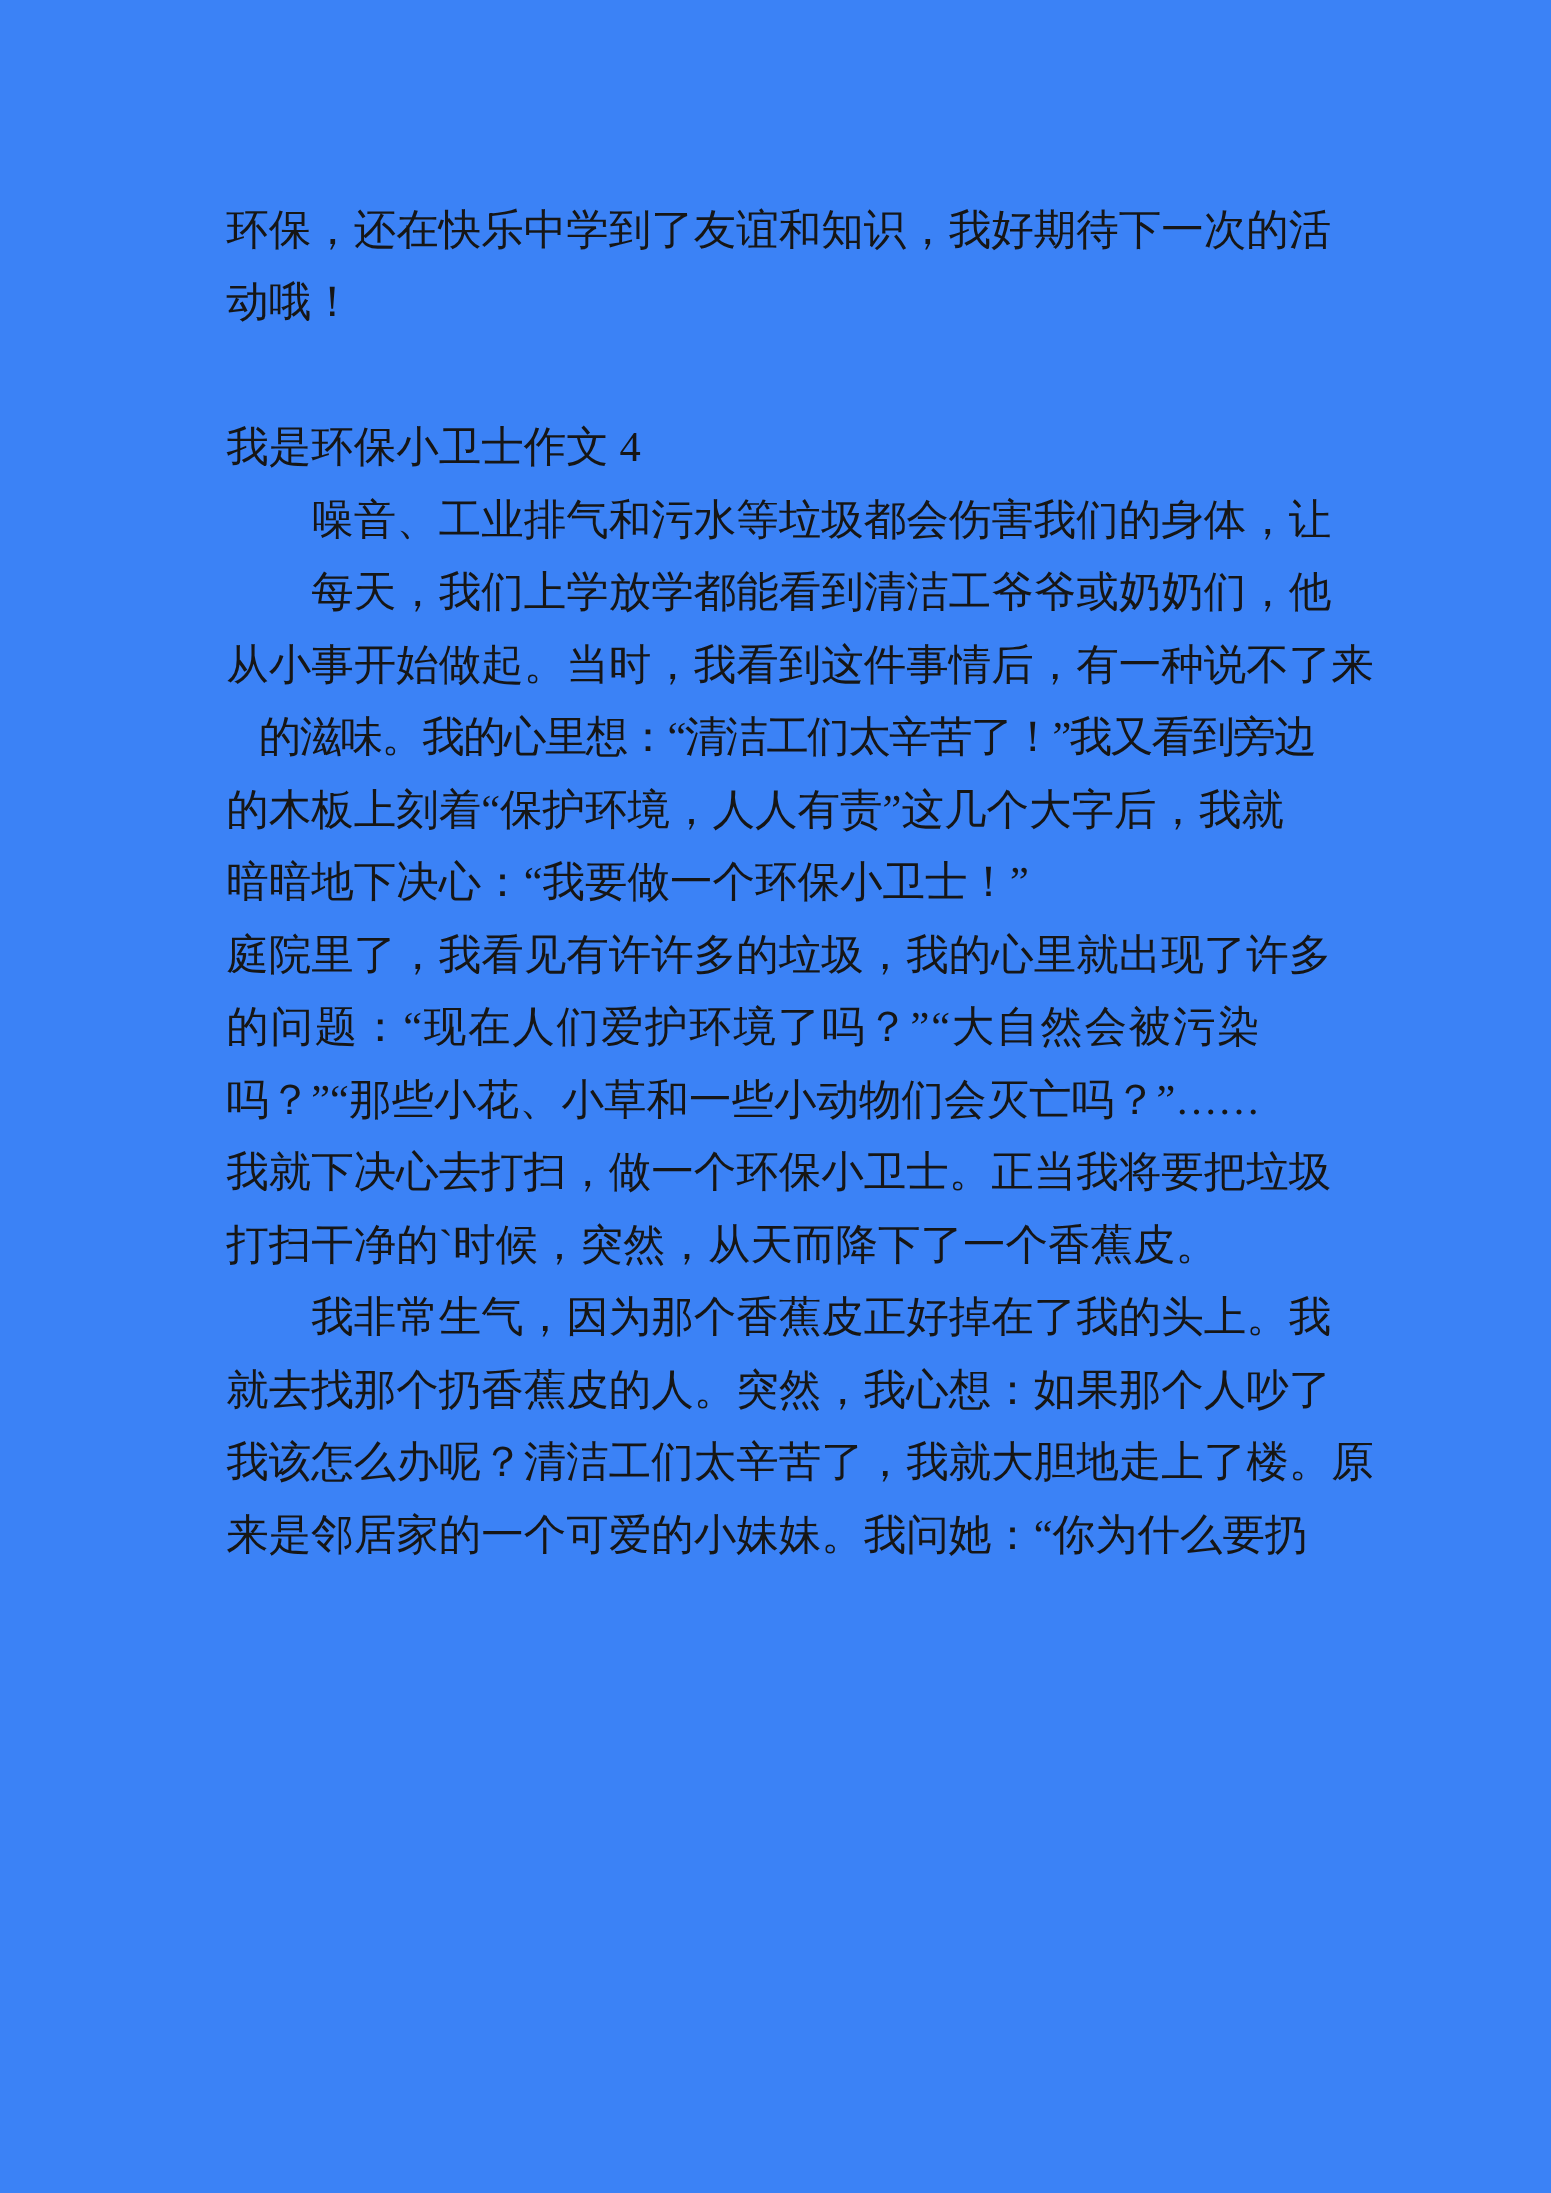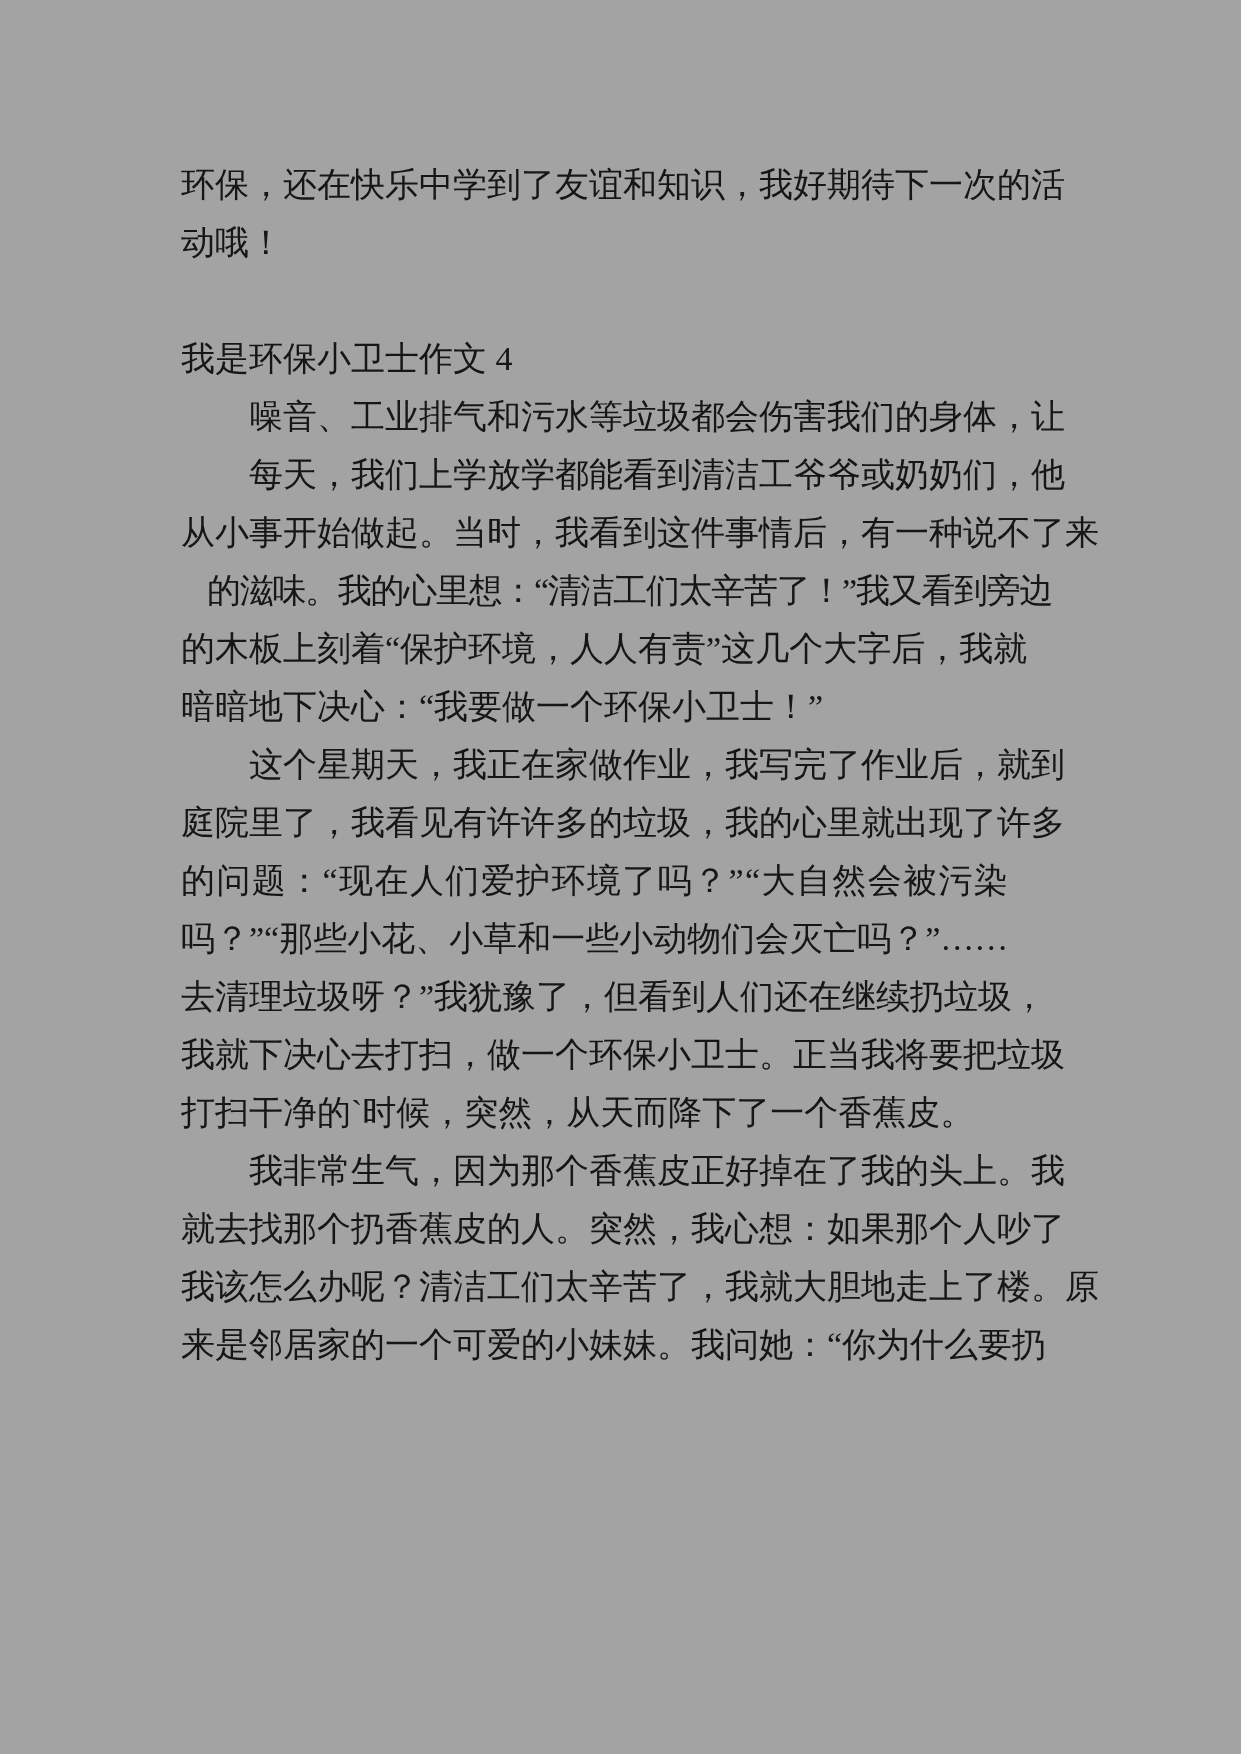--- a/index.html
+++ b/index.html
@@ -7,21 +7,21 @@
     padding: 0;
     width: 1241px;
     height: 1754px;
     background: #ffffff;
     overflow: hidden;
   }
   .page {
     position: relative;
     width: 1241px;
     height: 1754px;
-    background: #a3a3a3;
+    background: #3b82f6;
   }
   .textblock {
     position: absolute;
     left: 181px;
     top: 156px;
     width: 890px;
     font-family: "Liberation Serif", "DejaVu Serif", serif;
     font-size: 34px;
     line-height: 58px;
     font-weight: normal;
@@ -54,25 +54,23 @@
     <div class="line">环保，还在快乐中学到了友谊和知识，我好期待下一次的活</div>
     <div class="line">动哦！</div>
     <div class="line blank"></div>
     <div class="line">我是环保小卫士作文 4</div>
     <div class="line indent">噪音、工业排气和污水等垃圾都会伤害我们的身体，让</div>
     <div class="line indent">每天，我们上学放学都能看到清洁工爷爷或奶奶们，他</div>
     <div class="line">从小事开始做起。当时，我看到这件事情后，有一种说不了来</div>
     <div class="line tight">的滋味。我的心里想：“清洁工们太辛苦了！”我又看到旁边</div>
     <div class="line">的木板上刻着“保护环境，人人有责”这几个大字后，我就</div>
     <div class="line">暗暗地下决心：“我要做一个环保小卫士！”</div>
-    <div class="line indent">这个星期天，我正在家做作业，我写完了作业后，就到</div>
     <div class="line">庭院里了，我看见有许许多的垃圾，我的心里就出现了许多</div>
     <div class="line loose">的问题：“现在人们爱护环境了吗？”“大自然会被污染</div>
     <div class="line">吗？”“那些小花、小草和一些小动物们会灭亡吗？”……</div>
-    <div class="line">去清理垃圾呀？”我犹豫了，但看到人们还在继续扔垃圾，</div>
     <div class="line">我就下决心去打扫，做一个环保小卫士。正当我将要把垃圾</div>
     <div class="line">打扫干净的`时候，突然，从天而降下了一个香蕉皮。</div>
     <div class="line indent">我非常生气，因为那个香蕉皮正好掉在了我的头上。我</div>
     <div class="line">就去找那个扔香蕉皮的人。突然，我心想：如果那个人吵了</div>
     <div class="line">我该怎么办呢？清洁工们太辛苦了，我就大胆地走上了楼。原</div>
     <div class="line">来是邻居家的一个可爱的小妹妹。我问她：“你为什么要扔</div>
   </div>
 </div>
 
 </body></html>

